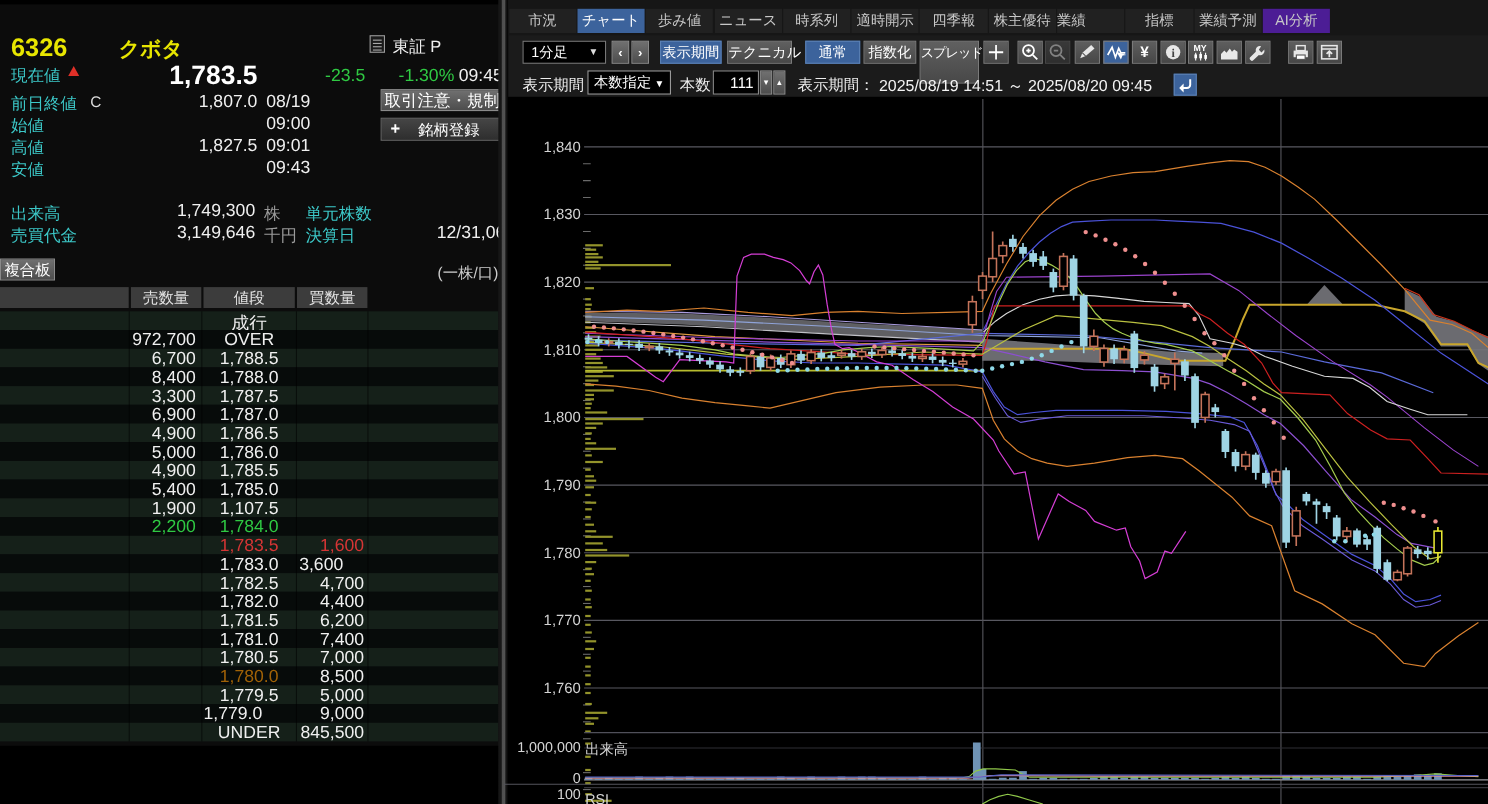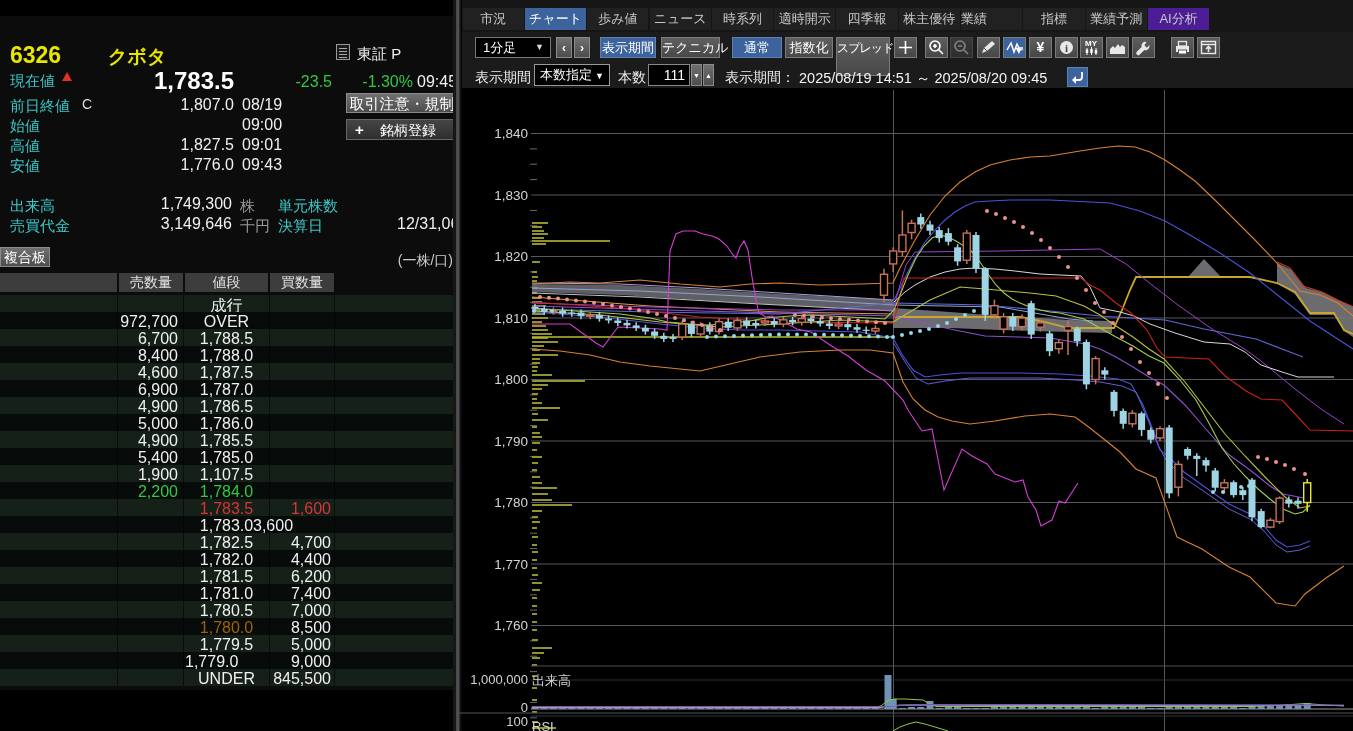--- a/index.html
+++ b/index.html
@@ -1,19 +1,19 @@
 <!DOCTYPE html>
 <html><head><meta charset="utf-8"><style>
 *{margin:0;padding:0;box-sizing:border-box}
 html,body{width:1353px;height:731px;overflow:hidden;background:#000;font-family:"Liberation Sans",sans-serif}
 .ab{position:absolute;white-space:nowrap}
 .cy{color:#3cc8c8}.wh{color:#f0f0f0}.gy{color:#9a9a9a}
 .gbtn{background:linear-gradient(#707070,#4d4d4d);border:1px solid #8a8a8a;color:#fff;text-align:center}
 </style></head><body>
-<div class="ab" style="left:0;top:16px;width:458px;height:674px;background:#0c0c0c;overflow:hidden">
+<div class="ab" style="left:0;top:4px;width:458px;height:674px;background:#0c0c0c;overflow:hidden">
 <div class="ab" style="left:10px;top:26px;font-size:23px;font-weight:bold;color:#e8e600">6326</div>
     <div class="ab" style="left:108px;top:28px;font-size:19px;font-weight:bold;color:#e8e600">クボタ</div>
     <div class="ab" style="left:336px;top:28px;width:14px;height:16px;border:1px solid #9a9a9a;background:#1a1a1a">
       <div style="position:absolute;left:2px;top:3px;width:8px;border-top:1.5px solid #aaa"></div>
       <div style="position:absolute;left:2px;top:6px;width:8px;border-top:1.5px solid #aaa"></div>
       <div style="position:absolute;left:2px;top:9px;width:8px;border-top:1.5px solid #aaa"></div>
       <div style="position:absolute;left:2px;top:12px;width:8px;border-top:1.5px solid #aaa"></div>
     </div>
     <div class="ab wh" style="left:357px;top:29px;font-size:15px">東証 P</div>
     <div class="ab cy" style="left:10px;top:56px;font-size:15px">現在値</div>
@@ -24,21 +24,20 @@
     <div class="ab wh" style="left:417px;top:57px;font-size:16px">09:45</div>
     <div class="ab cy" style="left:10px;top:81px;font-size:15px">前日終値</div>
     <div class="ab wh" style="left:0;top:80px;width:234px;text-align:right;font-size:16px">1,807.0</div>
     <div class="ab wh" style="left:242px;top:80px;font-size:16px">08/19</div>
     <div class="ab cy" style="left:10px;top:101px;font-size:15px">始値</div>
     <div class="ab wh" style="left:242px;top:100px;font-size:16px">09:00</div>
     <div class="ab cy" style="left:10px;top:121px;font-size:15px">高値</div>
     <div class="ab wh" style="left:0;top:120px;width:234px;text-align:right;font-size:16px">1,827.5</div>
     <div class="ab wh" style="left:242px;top:120px;font-size:16px">09:01</div>
     <div class="ab cy" style="left:10px;top:141px;font-size:15px">安値</div>
-    <div class="ab wh" style="left:0;top:140px;width:234px;text-align:right;font-size:16px">1,776.0</div>
     <div class="ab wh" style="left:242px;top:140px;font-size:16px">09:43</div>
     <div class="ab" style="left:82px;top:80px;font-size:14px;color:#ddd">C</div>
     <div class="ab gbtn" style="left:346px;top:77px;width:112px;height:20px;font-size:15px;line-height:19px">取引注意・規制</div>
     <div class="ab" style="left:346px;top:103px;width:112px;height:21px;background:linear-gradient(#454545,#2e2e2e);border:1px solid #666;color:#fff;font-size:14px;line-height:20px;text-align:center"><span style="position:absolute;left:8px;top:0;font-size:15px;font-weight:bold">+</span><span style="margin-left:12px">銘柄登録</span></div>
     <div class="ab cy" style="left:10px;top:181px;font-size:15px">出来高</div>
     <div class="ab wh" style="left:0;top:179px;width:232px;text-align:right;font-size:16px">1,749,300</div>
     <div class="ab gy" style="left:240px;top:181px;font-size:15px">株</div>
     <div class="ab cy" style="left:278px;top:181px;font-size:15px">単元株数</div>
     <div class="ab cy" style="left:10px;top:201px;font-size:15px">売買代金</div>
     <div class="ab wh" style="left:0;top:199px;width:232px;text-align:right;font-size:16px">3,149,646</div>
@@ -56,21 +55,21 @@
     <div class="ab" style="left:0;top:296px;width:453px;height:17px;background:#070b0a"></div>
     <div class="ab" style="left:100px;top:297px;width:78px;text-align:right;font-size:16px;color:#f0f0f0">972,700</div>
     <div class="ab" style="left:185px;top:297px;width:83px;text-align:center;font-size:16px;color:#f0f0f0">OVER</div>
     <div class="ab" style="left:0;top:313px;width:453px;height:17px;background:#152019"></div>
     <div class="ab" style="left:100px;top:314px;width:78px;text-align:right;font-size:16px;color:#f0f0f0">6,700</div>
     <div class="ab" style="left:185px;top:314px;width:83px;text-align:center;font-size:16px;color:#f0f0f0">1,788.5</div>
     <div class="ab" style="left:0;top:330px;width:453px;height:17px;background:#070b0a"></div>
     <div class="ab" style="left:100px;top:331px;width:78px;text-align:right;font-size:16px;color:#f0f0f0">8,400</div>
     <div class="ab" style="left:185px;top:331px;width:83px;text-align:center;font-size:16px;color:#f0f0f0">1,788.0</div>
     <div class="ab" style="left:0;top:347px;width:453px;height:17px;background:#152019"></div>
-    <div class="ab" style="left:100px;top:348px;width:78px;text-align:right;font-size:16px;color:#f0f0f0">4,600</div>
+    <div class="ab" style="left:100px;top:348px;width:78px;text-align:right;font-size:16px;color:#f0f0f0">3,300</div>
     <div class="ab" style="left:185px;top:348px;width:83px;text-align:center;font-size:16px;color:#f0f0f0">1,787.5</div>
     <div class="ab" style="left:0;top:364px;width:453px;height:17px;background:#070b0a"></div>
     <div class="ab" style="left:100px;top:365px;width:78px;text-align:right;font-size:16px;color:#f0f0f0">6,900</div>
     <div class="ab" style="left:185px;top:365px;width:83px;text-align:center;font-size:16px;color:#f0f0f0">1,787.0</div>
     <div class="ab" style="left:0;top:381px;width:453px;height:17px;background:#152019"></div>
     <div class="ab" style="left:100px;top:382px;width:78px;text-align:right;font-size:16px;color:#f0f0f0">4,900</div>
     <div class="ab" style="left:185px;top:382px;width:83px;text-align:center;font-size:16px;color:#f0f0f0">1,786.5</div>
     <div class="ab" style="left:0;top:398px;width:453px;height:17px;background:#070b0a"></div>
     <div class="ab" style="left:100px;top:399px;width:78px;text-align:right;font-size:16px;color:#f0f0f0">5,000</div>
     <div class="ab" style="left:185px;top:399px;width:83px;text-align:center;font-size:16px;color:#f0f0f0">1,786.0</div>
@@ -84,21 +83,21 @@
     <div class="ab" style="left:100px;top:450px;width:78px;text-align:right;font-size:16px;color:#f0f0f0">1,900</div>
     <div class="ab" style="left:185px;top:450px;width:83px;text-align:center;font-size:16px;color:#f0f0f0">1,107.5</div>
     <div class="ab" style="left:0;top:466px;width:453px;height:17px;background:#070b0a"></div>
     <div class="ab" style="left:100px;top:467px;width:78px;text-align:right;font-size:16px;color:#2fc943">2,200</div>
     <div class="ab" style="left:185px;top:467px;width:83px;text-align:center;font-size:16px;color:#2fc943">1,784.0</div>
     <div class="ab" style="left:0;top:483px;width:453px;height:17px;background:#152019"></div>
     <div class="ab" style="left:185px;top:484px;width:83px;text-align:center;font-size:16px;color:#d63535">1,783.5</div>
     <div class="ab" style="left:253px;top:484px;width:78px;text-align:right;font-size:16px;color:#d63535">1,600</div>
     <div class="ab" style="left:0;top:500px;width:453px;height:17px;background:#070b0a"></div>
     <div class="ab" style="left:185px;top:501px;width:83px;text-align:center;font-size:16px;color:#f0f0f0">1,783.0</div>
-    <div class="ab" style="left:253px;top:501px;width:78px;text-align:left;font-size:16px;color:#f0f0f0">3,600</div>
+    <div class="ab" style="left:253px;top:501px;width:78px;text-align:center;font-size:16px;color:#f0f0f0">3,600</div>
     <div class="ab" style="left:0;top:517px;width:453px;height:17px;background:#152019"></div>
     <div class="ab" style="left:185px;top:518px;width:83px;text-align:center;font-size:16px;color:#f0f0f0">1,782.5</div>
     <div class="ab" style="left:253px;top:518px;width:78px;text-align:right;font-size:16px;color:#f0f0f0">4,700</div>
     <div class="ab" style="left:0;top:534px;width:453px;height:17px;background:#070b0a"></div>
     <div class="ab" style="left:185px;top:535px;width:83px;text-align:center;font-size:16px;color:#f0f0f0">1,782.0</div>
     <div class="ab" style="left:253px;top:535px;width:78px;text-align:right;font-size:16px;color:#f0f0f0">4,400</div>
     <div class="ab" style="left:0;top:551px;width:453px;height:17px;background:#152019"></div>
     <div class="ab" style="left:185px;top:552px;width:83px;text-align:center;font-size:16px;color:#f0f0f0">1,781.5</div>
     <div class="ab" style="left:253px;top:552px;width:78px;text-align:right;font-size:16px;color:#f0f0f0">6,200</div>
     <div class="ab" style="left:0;top:568px;width:453px;height:17px;background:#070b0a"></div>

